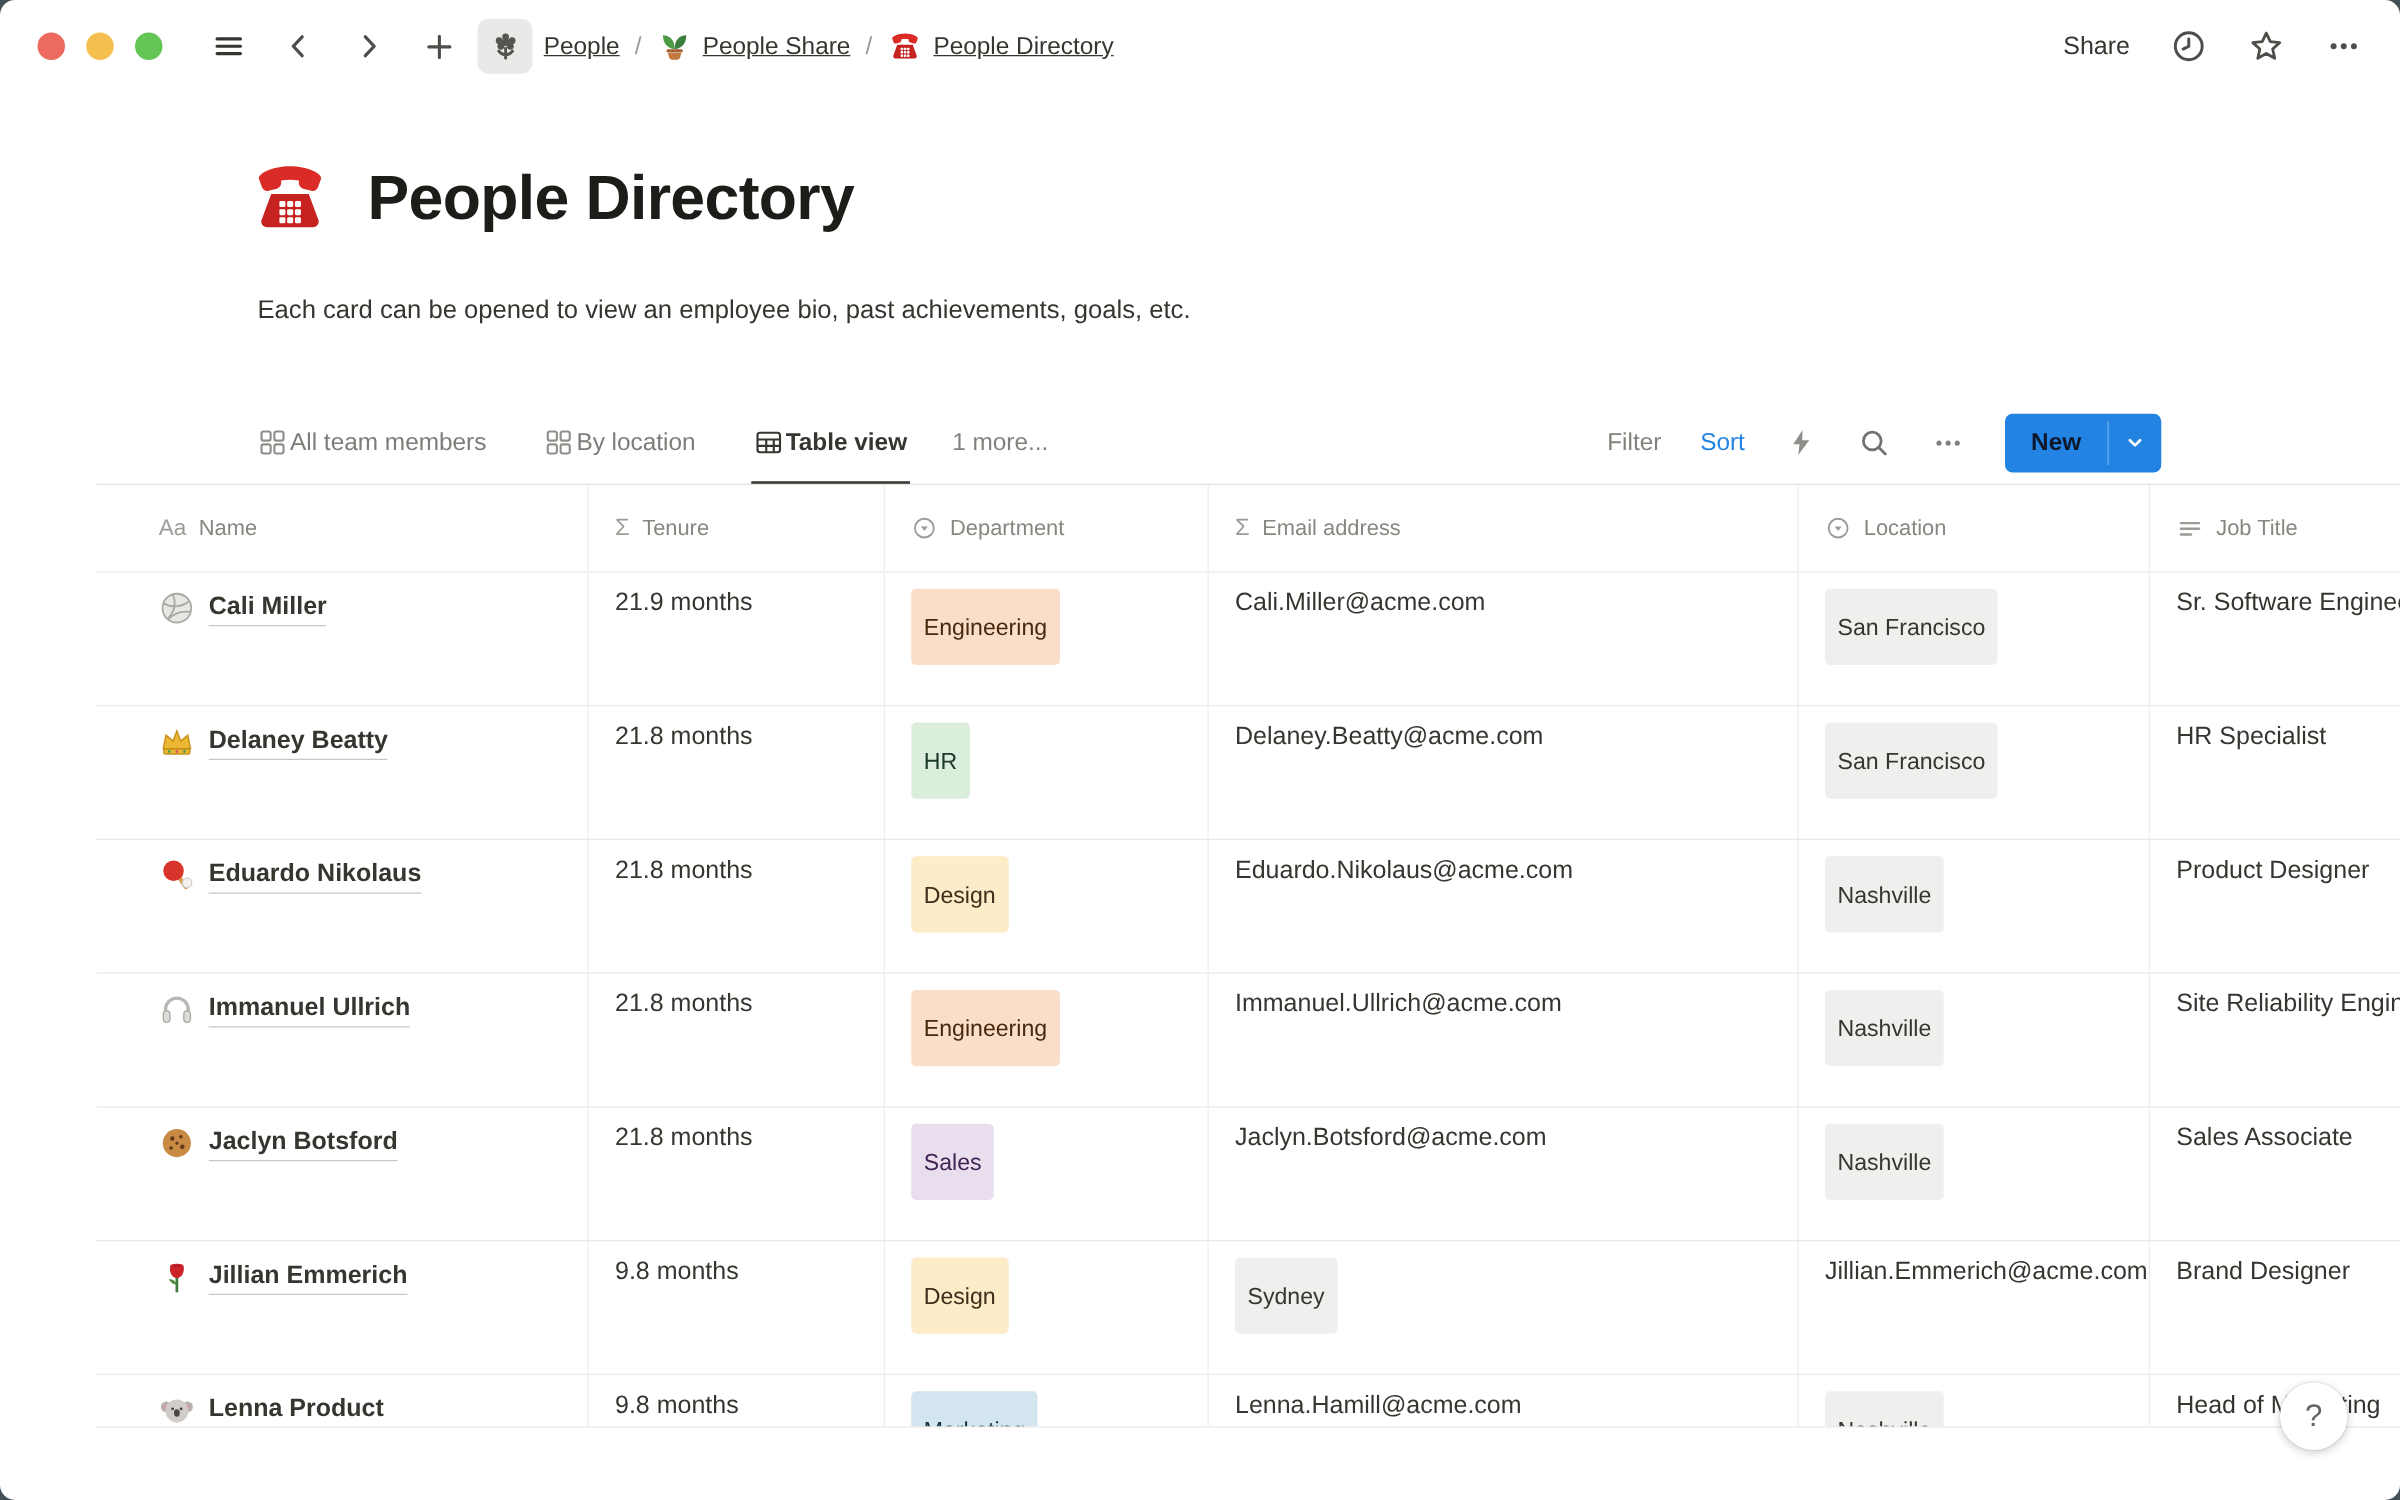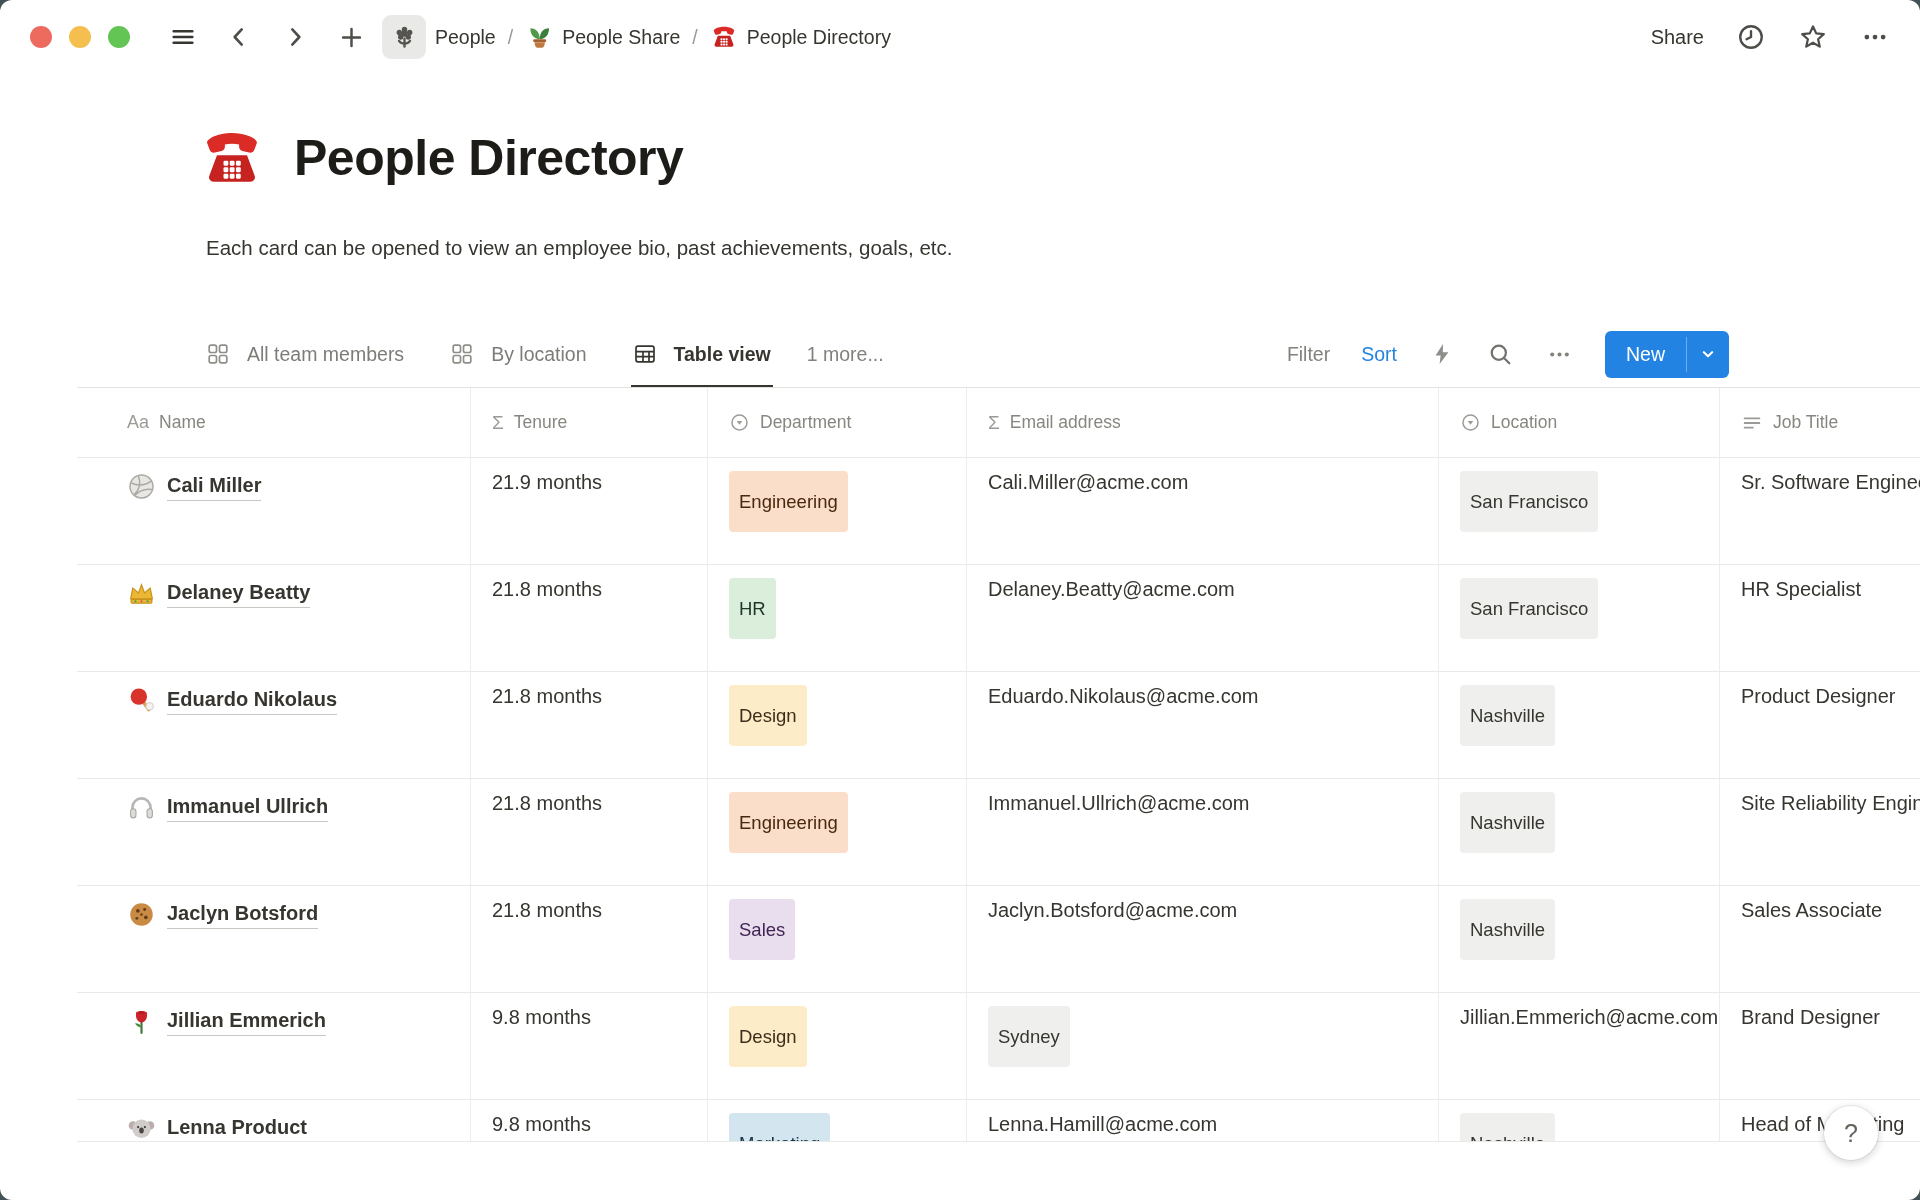--- a/index.html
+++ b/index.html
@@ -8,43 +8,43 @@
 
   
   .topbar{position:absolute;top:0;left:0;right:0;height:74px;display:flex;align-items:center;padding:0 30px;box-sizing:border-box;}
   .traffic{display:flex;gap:17px;align-items:center;}
   .light{width:22px;height:22px;border-radius:50%;}
   .light.red{background:#ED6A5E;} .light.yellow{background:#F5BF4F;} .light.green{background:#62C554;}
   .nav-cluster{display:flex;align-items:center;gap:26px;margin-left:38px;}
   .nav-btn{width:30px;height:30px;display:flex;align-items:center;justify-content:center;cursor:pointer;}
   .breadcrumb{display:flex;align-items:center;gap:10px;margin-left:16px;font-size:19.5px;color:#37352F;}
   .crumb{display:flex;align-items:center;gap:9px;cursor:pointer;}
-  .crumb .label{white-space:nowrap;}
+  .crumb .label{white-space:nowrap;text-decoration:underline;}
   .crumb-sep{color:#9B9A97;margin:0 2px;}
   .ws-tile{width:44px;height:44px;border-radius:9px;background:#E9E9E7;display:flex;align-items:center;justify-content:center;}
   .topbar-right{margin-left:auto;display:flex;align-items:center;gap:32px;}
   .share{font-size:20px;color:#37352F;cursor:pointer;}
 
   
   .title-row{position:absolute;left:198px;top:124px;display:flex;align-items:center;gap:28px;}
   .page-title{font-size:50px;font-weight:700;color:#1D1C19;margin:0;letter-spacing:-0.5px;}
   .page-desc{position:absolute;left:206px;top:236px;font-size:20.5px;color:#37352F;}
 
   
   .toolbar{position:absolute;left:0;right:0;top:320px;height:68px;display:flex;align-items:center;padding:0 191px 0 204px;box-sizing:border-box;}
   .views{display:flex;align-items:center;gap:42px;height:100%;}
-  .view-tab{display:flex;align-items:center;gap:17px;height:100%;font-size:19.5px;color:#7D7C77;cursor:pointer;box-sizing:border-box;padding:0 2px;}
+  .view-tab{display:flex;align-items:center;gap:2px;height:100%;font-size:19.5px;color:#7D7C77;cursor:pointer;box-sizing:border-box;padding:0 2px;}
   .view-tab.active{color:#37352F;font-weight:600;border-bottom:3px solid #37352F;padding-top:3px;}
   .more-views{font-size:19.5px;color:#82827C;margin-left:34px;cursor:pointer;}
   .toolbar-right{margin-left:auto;display:flex;align-items:center;gap:31px;}
   .tool-label{font-size:19.5px;cursor:pointer;}
   .filter{color:#82827C;} .sort{color:#2383E2;}
   .tool-icon{width:28px;height:28px;display:flex;align-items:center;justify-content:center;cursor:pointer;}
   .new-btn{display:flex;align-items:stretch;background:#2383E2;border-radius:6px;overflow:hidden;height:47px;cursor:pointer;}
-  .new-main{display:flex;align-items:center;padding:0 21px;color:#ffffff;font-size:19.5px;font-weight:400;}
+  .new-main{display:flex;align-items:center;padding:0 21px;color:#0f172a;font-size:19.5px;font-weight:700;}
   .new-split{width:1px;background:rgba(255,255,255,0.35);margin:6px 0;}
   .new-chevron{display:flex;align-items:center;justify-content:center;width:42px;}
   .toolbar-divider{position:absolute;left:77px;right:0;top:387px;height:1px;background:#E3E2DE;}
 
   
   .table{position:absolute;left:77px;right:0;top:388px;height:753px;overflow:hidden;border-bottom:1px solid #E9E9E7;}
   .thead,.trow{display:grid;grid-template-columns:394px 237px 259px 472px 281px 400px;}
   .thead{height:69px;border-bottom:1px solid #E9E9E7;}
   .hcell{display:flex;align-items:center;gap:10px;padding-left:21px;border-right:1px solid #EDEDEB;color:#87867F;font-size:17.5px;cursor:pointer;box-sizing:border-box;overflow:hidden;white-space:nowrap;}
   .hcell:first-child{padding-left:50px;}

